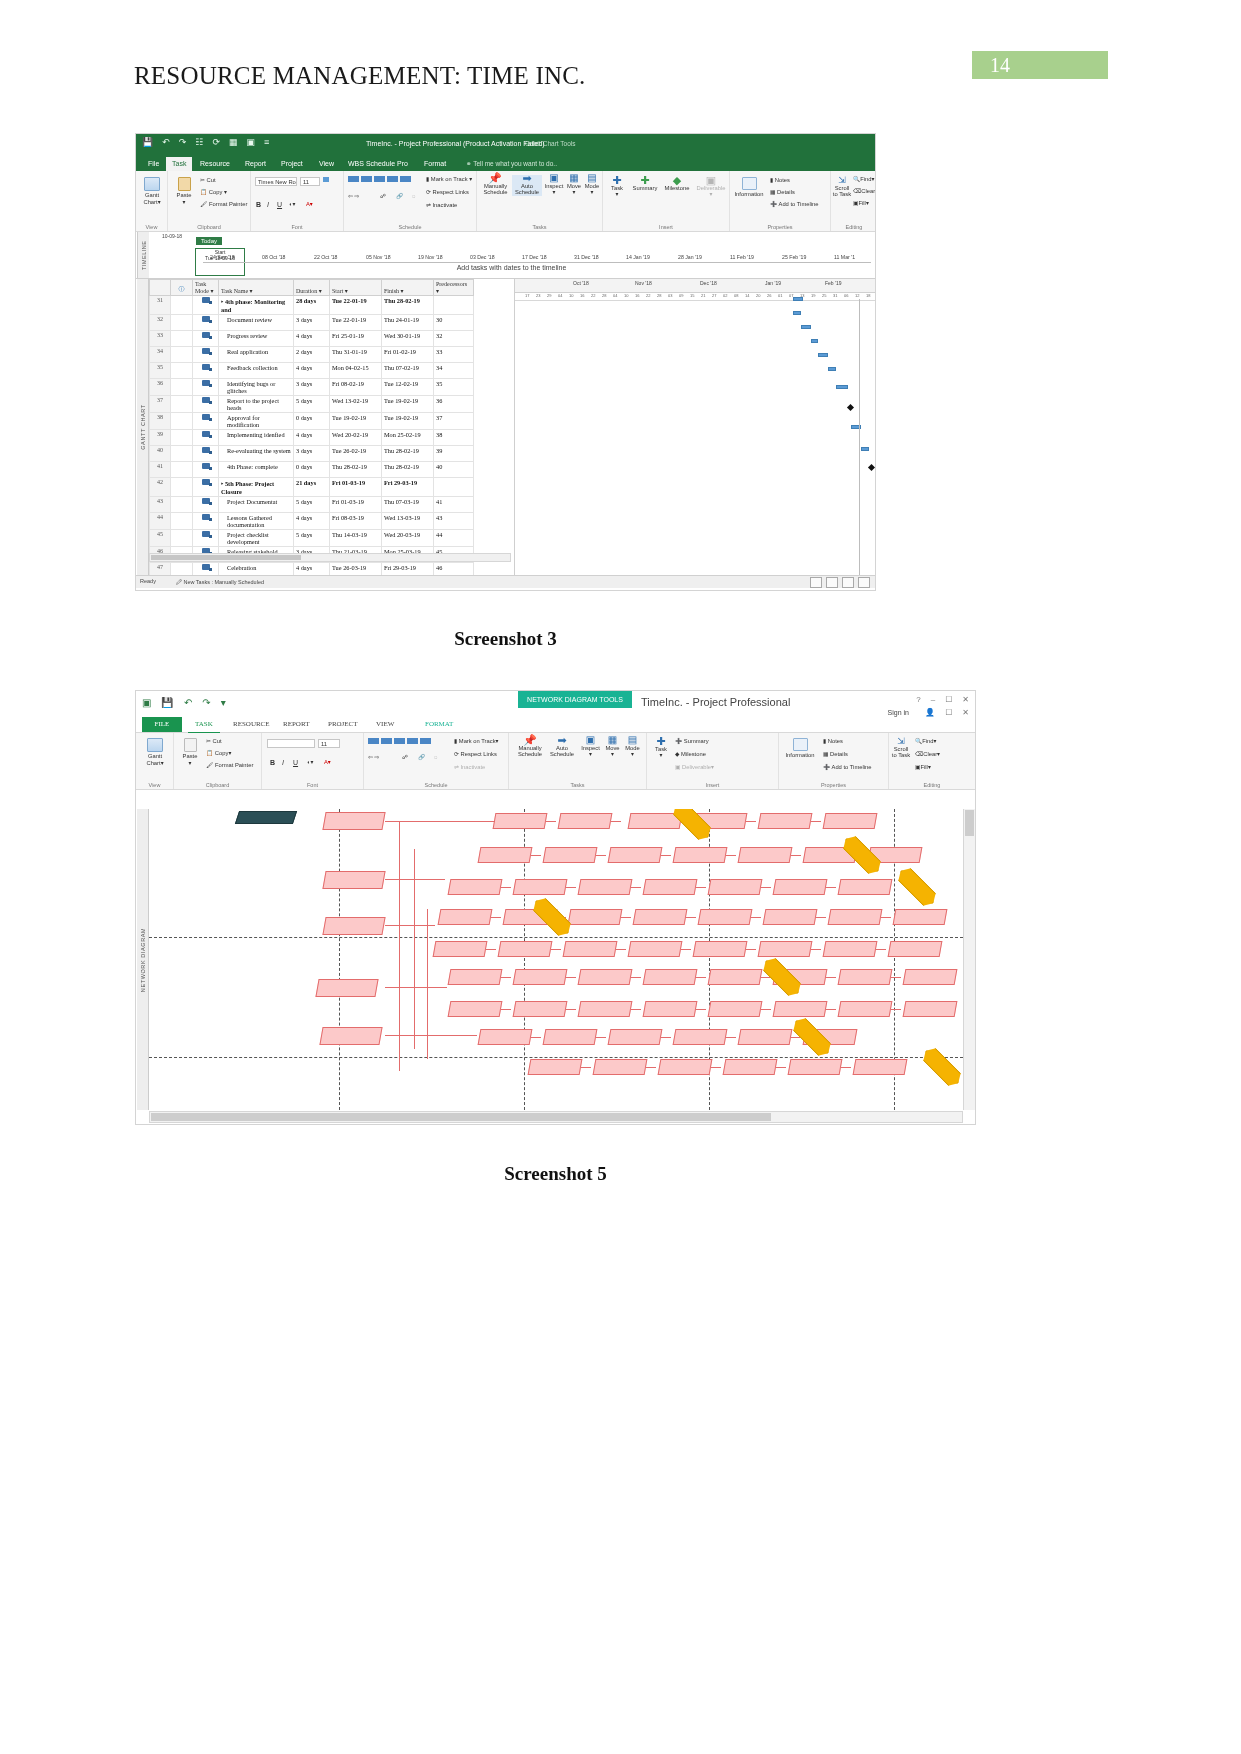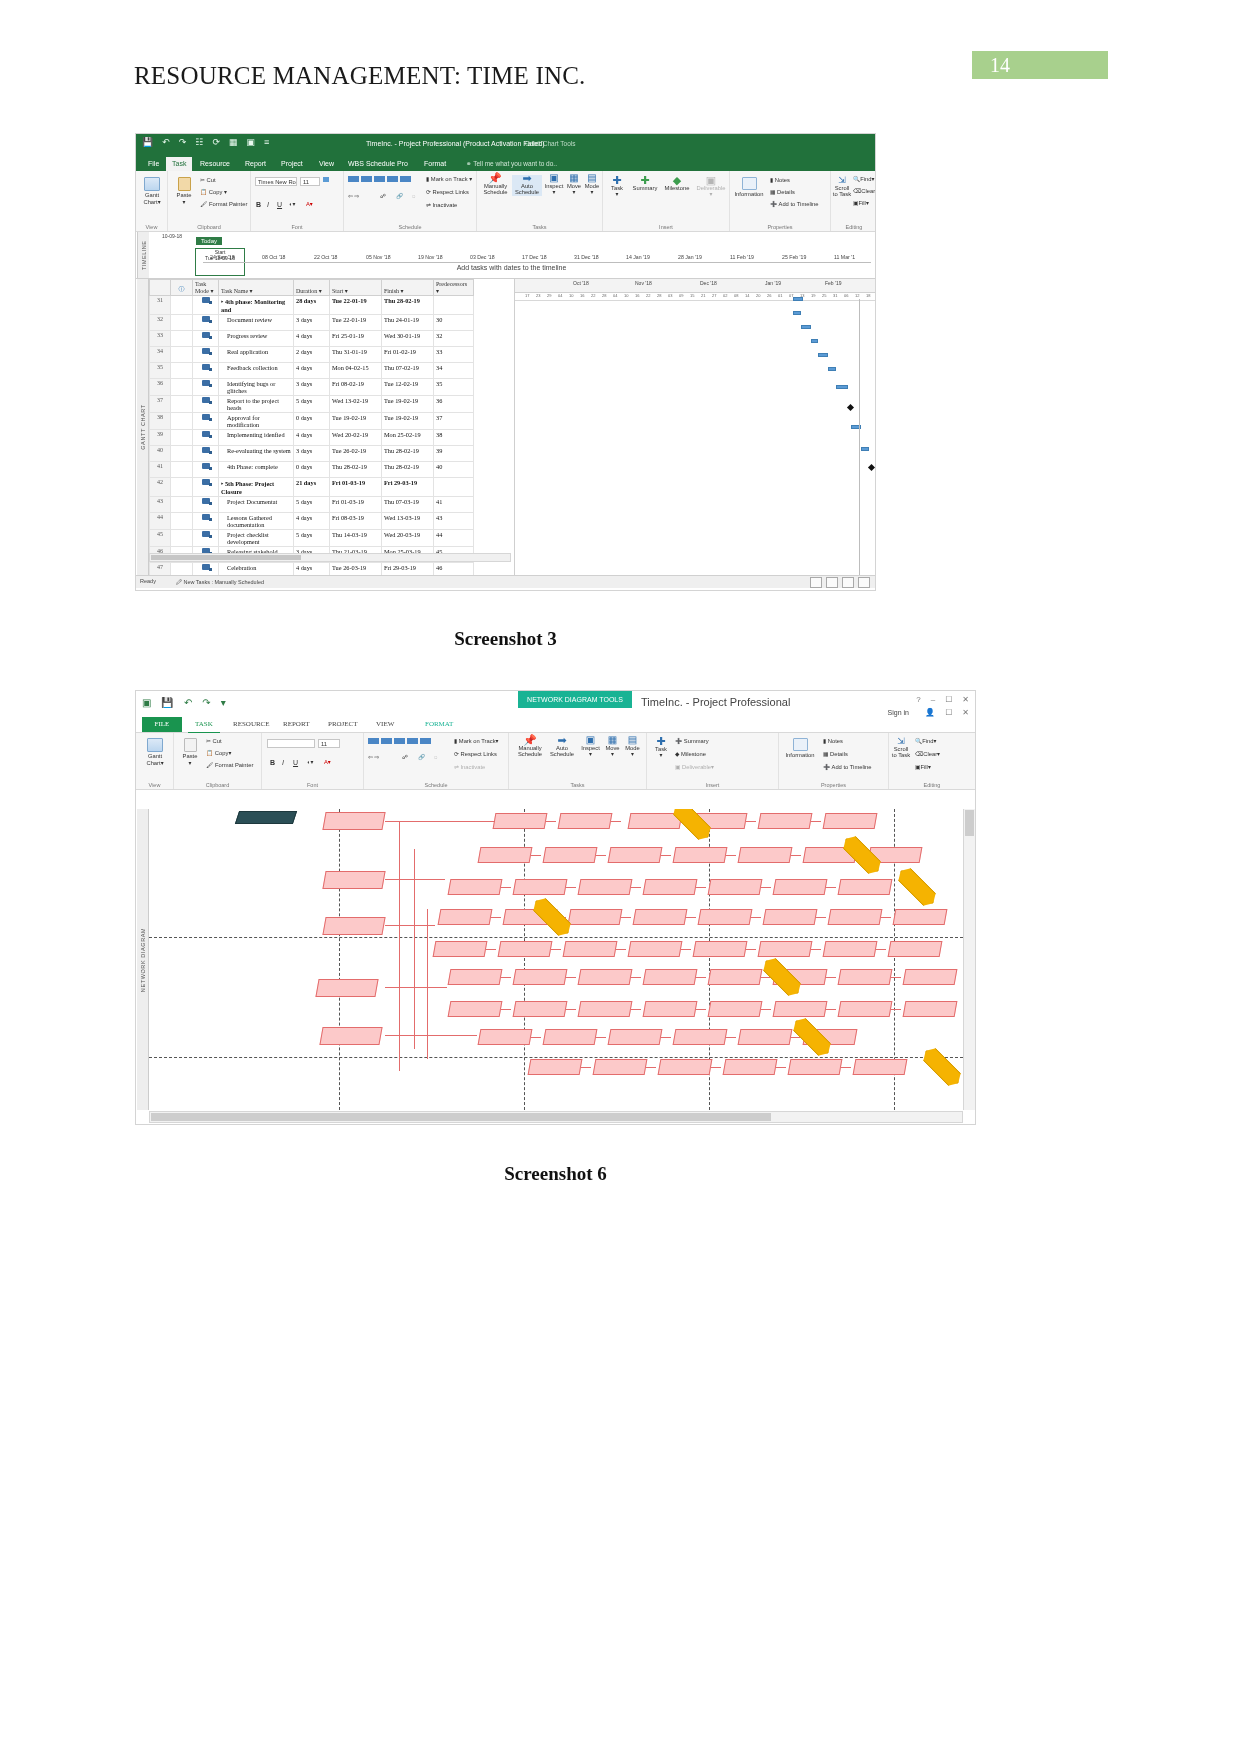--- a/index.html
+++ b/index.html
@@ -860,13 +860,13 @@
       <div class="ndconn" style="left: 236px; top: 178px; width: 62px; height: 1px;"></div>
       <div class="ndconn" style="left: 236px; top: 226px; width: 92px; height: 1px;"></div>
     </div>
   <div class="nd-vscroll">
       <div class="nd-vthumb"></div>
     </div>
   <div class="nd-hscroll">
       <div class="nd-hthumb"></div>
     </div>
 </div>
-<div class="caption" style="left:135px;top:1163px;width:841px">Screenshot 6</div>
+<div class="caption" style="left:135px;top:1163px;width:841px">Screenshot 5</div>
 
 </body></html>

